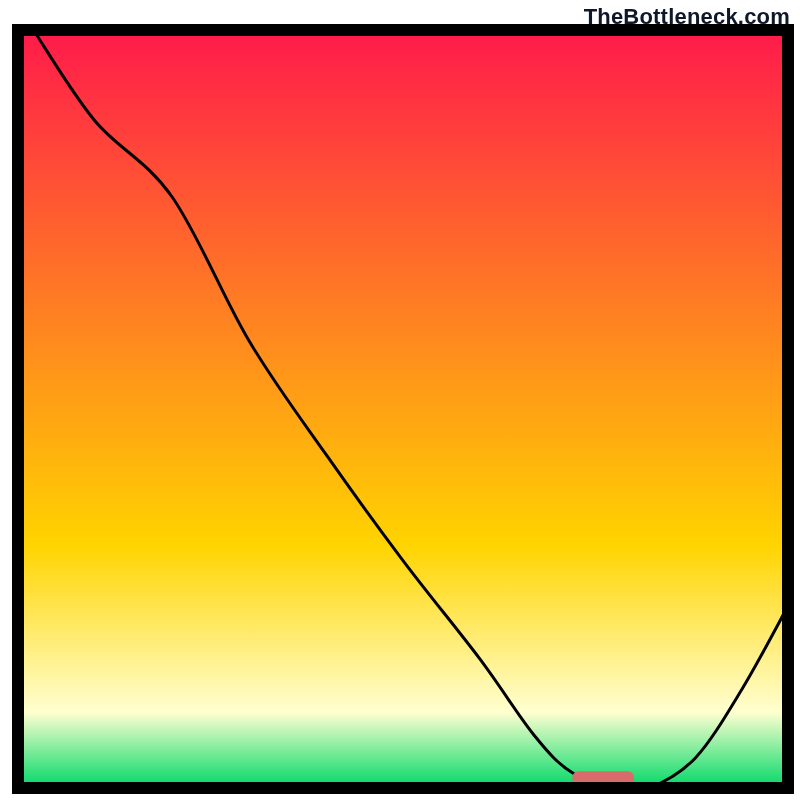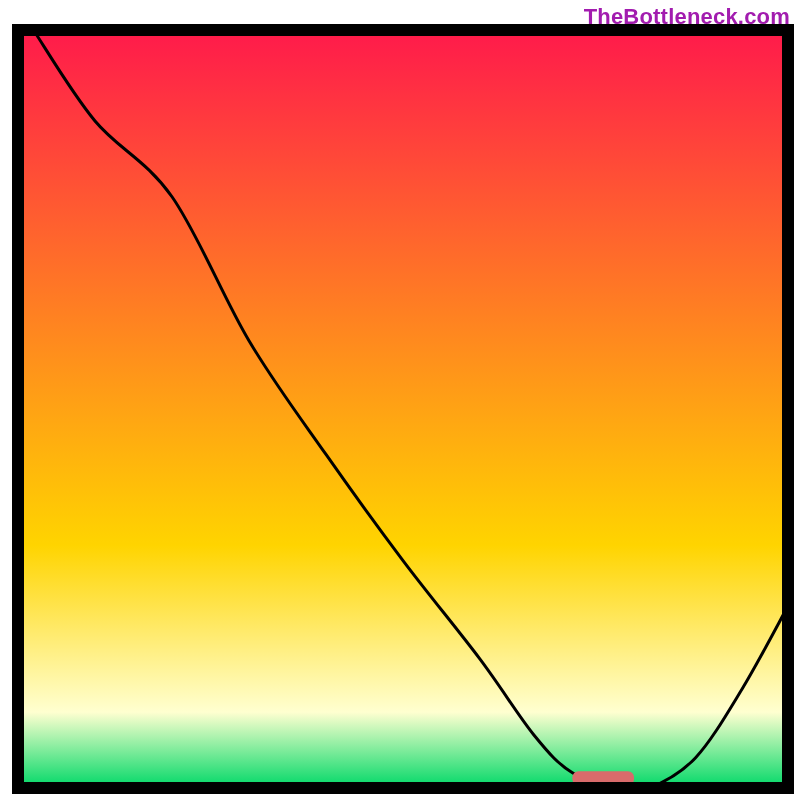--- a/index.html
+++ b/index.html
@@ -14,21 +14,21 @@
     position: relative;
     width: 800px;
     height: 800px;
   }
   .watermark {
     position: absolute;
     top: 4px;
     right: 10px;
     font-size: 22px;
     font-weight: 600;
-    color: #a21caf;
+    color: #0f172a;
     letter-spacing: 0.2px;
     z-index: 10;
   }
   svg.chart {
     position: absolute;
     left: 0;
     top: 0;
   }
 </style>
 </head>

